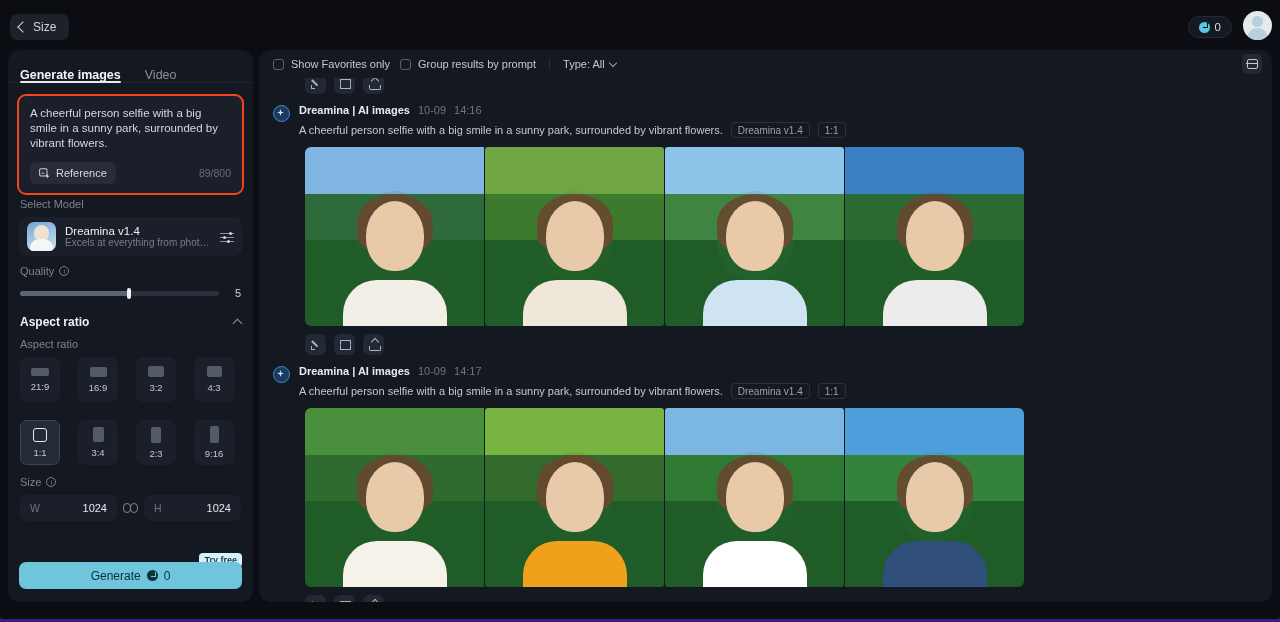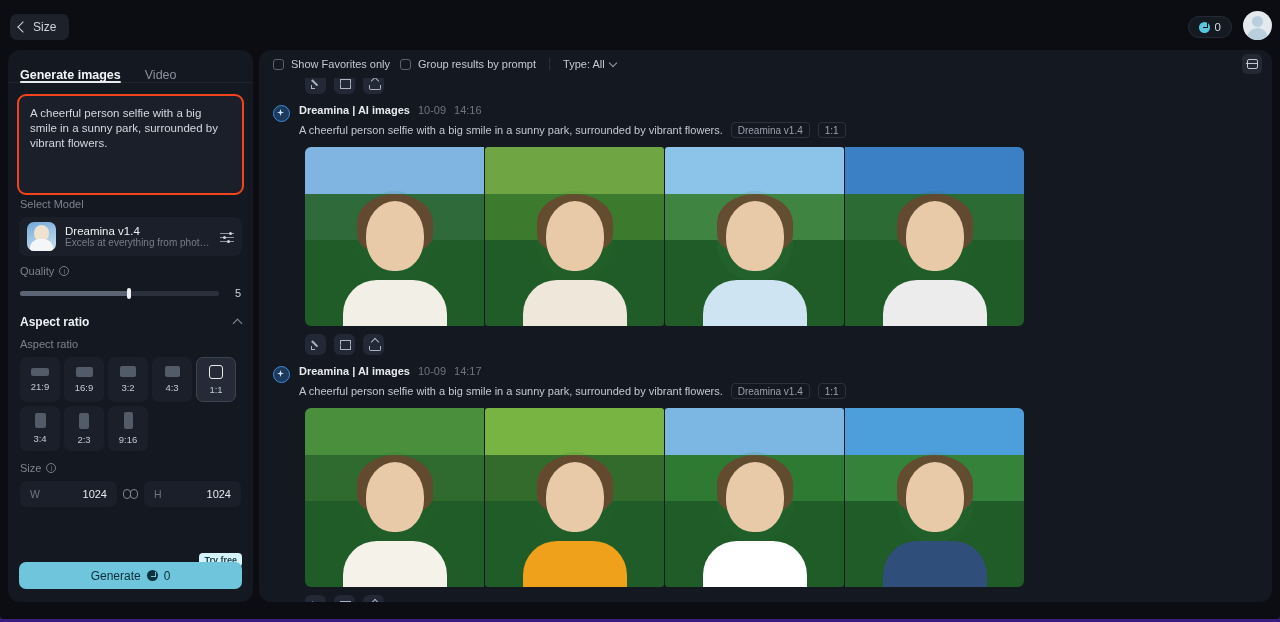--- a/index.html
+++ b/index.html
@@ -90,21 +90,21 @@
   .sliders-icon b:nth-of-type(1) { top: 1px; left: 9px; }
   .sliders-icon b:nth-of-type(2) { top: 5px; left: 3px; }
   .sliders-icon b:nth-of-type(3) { top: 9px; left: 7px; }
 
   .slider-row { display: flex; align-items: center; gap: 10px; padding: 0 12px; margin-top: 10px; }
   .track { position: relative; flex: 1; height: 5px; border-radius: 3px; background: #2b313c; cursor: pointer; }
   .fill { position: absolute; left: 0; top: 0; bottom: 0; width: 55%; border-radius: 3px; background: #5c6574; }
   .knob { position: absolute; left: 55%; top: -3px; width: 4px; height: 11px; border-radius: 2px; background: #eef0f4; margin-left: -2px; }
   .slider-val { font-size: 11px; color: #cfd4dc; width: 12px; text-align: right; }
 
-  .ratio-grid { display: flex; flex-wrap: wrap; gap: 4px; padding: 7px 12px 0 12px; }
+  .ratio-grid { display: flex; flex-wrap: wrap; gap: 18px; padding: 7px 12px 0 12px; }
   .ratio-cell { width: 40px; height: 45px; background: #1b1f29; border-radius: 7px;
     display: flex; flex-direction: column; align-items: center; justify-content: center; gap: 5px;
     cursor: pointer; border: 1px solid transparent; }
   .ratio-cell.selected { background: #252b36; border-color: #3c4453; }
   .ratio-shape { background: #535b69; border-radius: 2px; }
   .ratio-cell.selected .ratio-shape { background: transparent; border: 1.6px solid #e8eaee; border-radius: 3px; }
   .ratio-label { font-size: 9.5px; color: #c3c9d2; }
 
   .size-row { display: flex; align-items: center; gap: 6px; padding: 7px 12px 0 12px; }
   .size-field { flex: 1; height: 26px; background: #1b1f29; border-radius: 7px; display: flex; align-items: center;
@@ -206,20 +206,31 @@
 
   <div class="left-panel">
 
     <div class="tabs">
       <div class="tab active">Generate images</div>
       <div class="tab">Video</div>
     </div>
 
     <div class="prompt-box" style="border-color: rgb(244, 68, 30);">
       <div class="prompt-text">A cheerful person selfie with a big smile in a sunny park, surrounded by vibrant flowers.</div>
+      <div class="prompt-footer">
+        <div class="ref-btn">
+          <svg width="11" height="11" viewBox="0 0 12 12">
+            <rect x="0.7" y="0.7" width="8" height="8" rx="1.4" fill="none" stroke="#cfd4dc" stroke-width="1.1"></rect>
+            <path d="M2.6 6.6 L4.3 4.9 L6.2 6.8" fill="none" stroke="#cfd4dc" stroke-width="1"></path>
+            <path d="M9.3 7.2 v3.4 M7.6 8.9 h3.4" stroke="#cfd4dc" stroke-width="1.1"></path>
+          </svg>
+          <span>Reference</span>
+        </div>
+        <div class="char-count">89/800</div>
+      </div>
     </div>
 
     <div class="sub-label">
       <span>Select Model</span>
     </div>
     <div class="model-card">
       <div class="model-thumb"></div>
       <div class="model-info">
         <div class="model-name">Dreamina v1.4</div>
         <div class="model-desc">Excels at everything from photoreali...</div>

